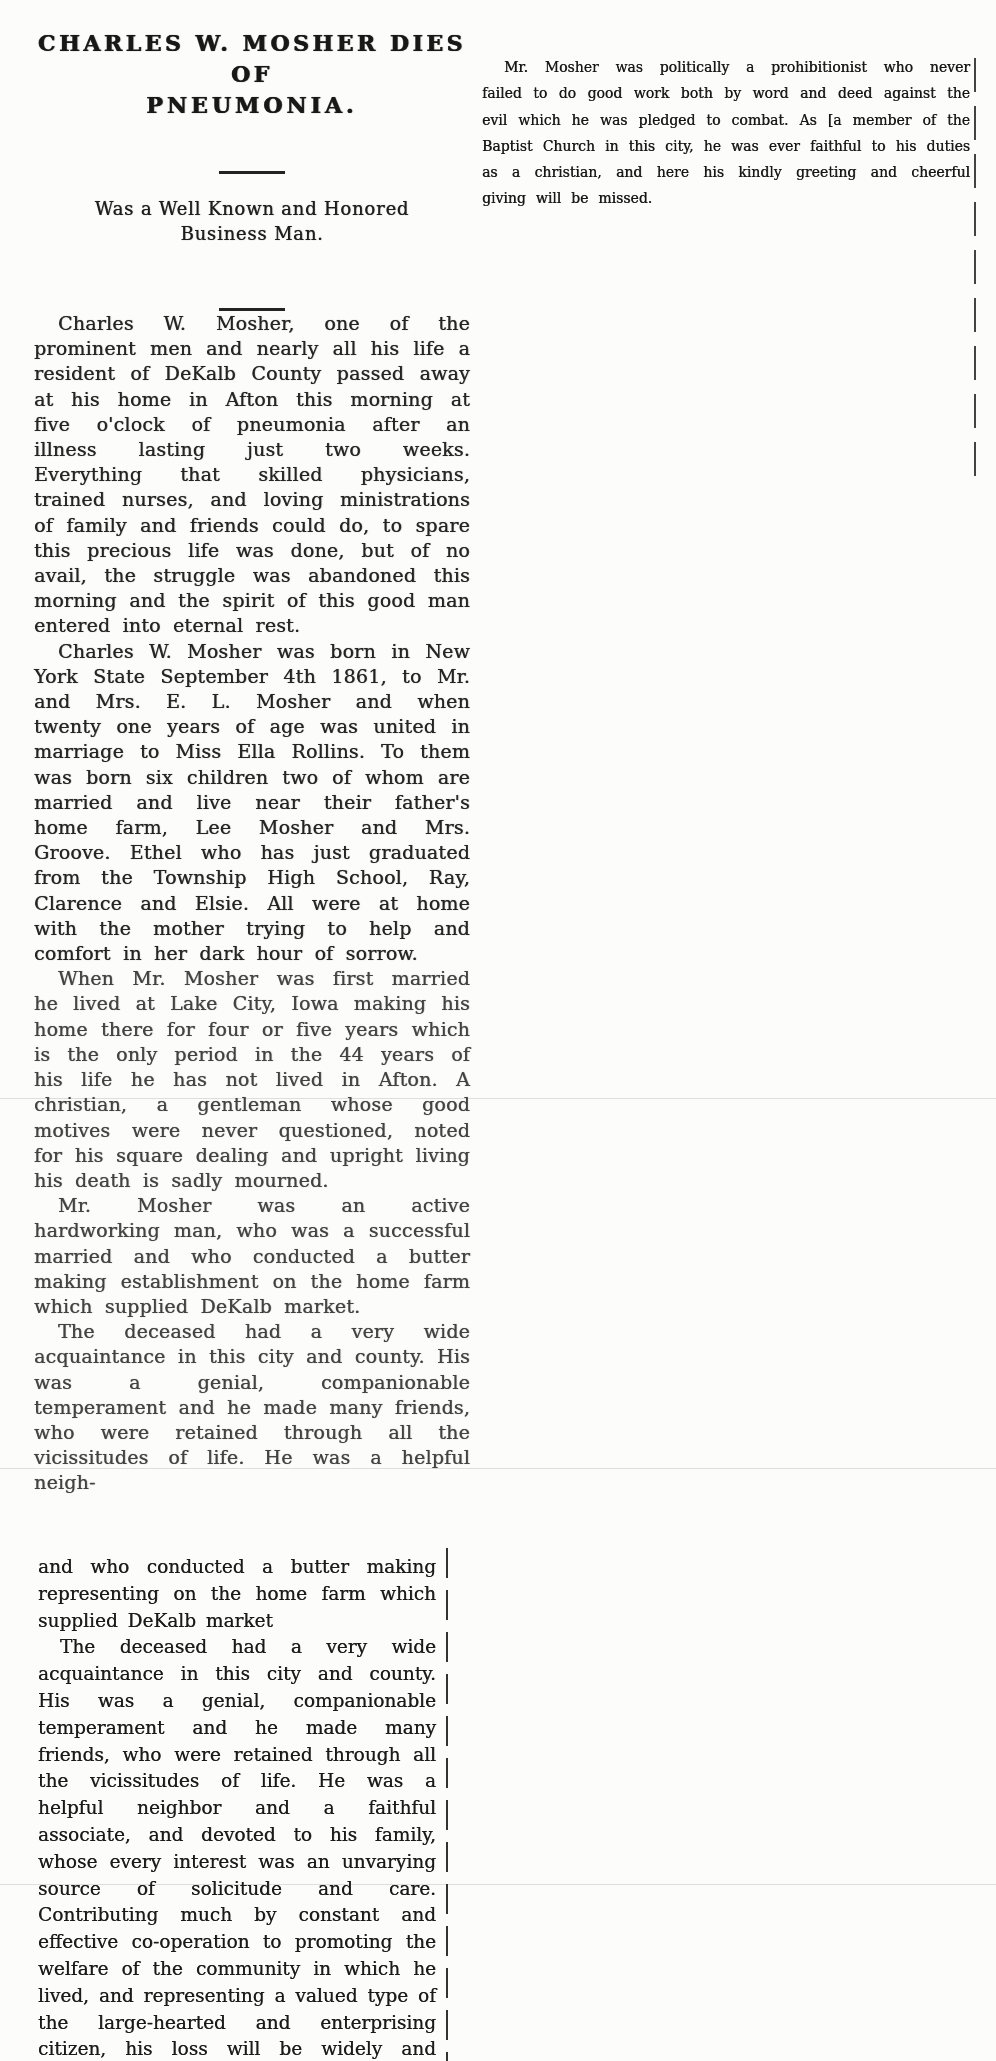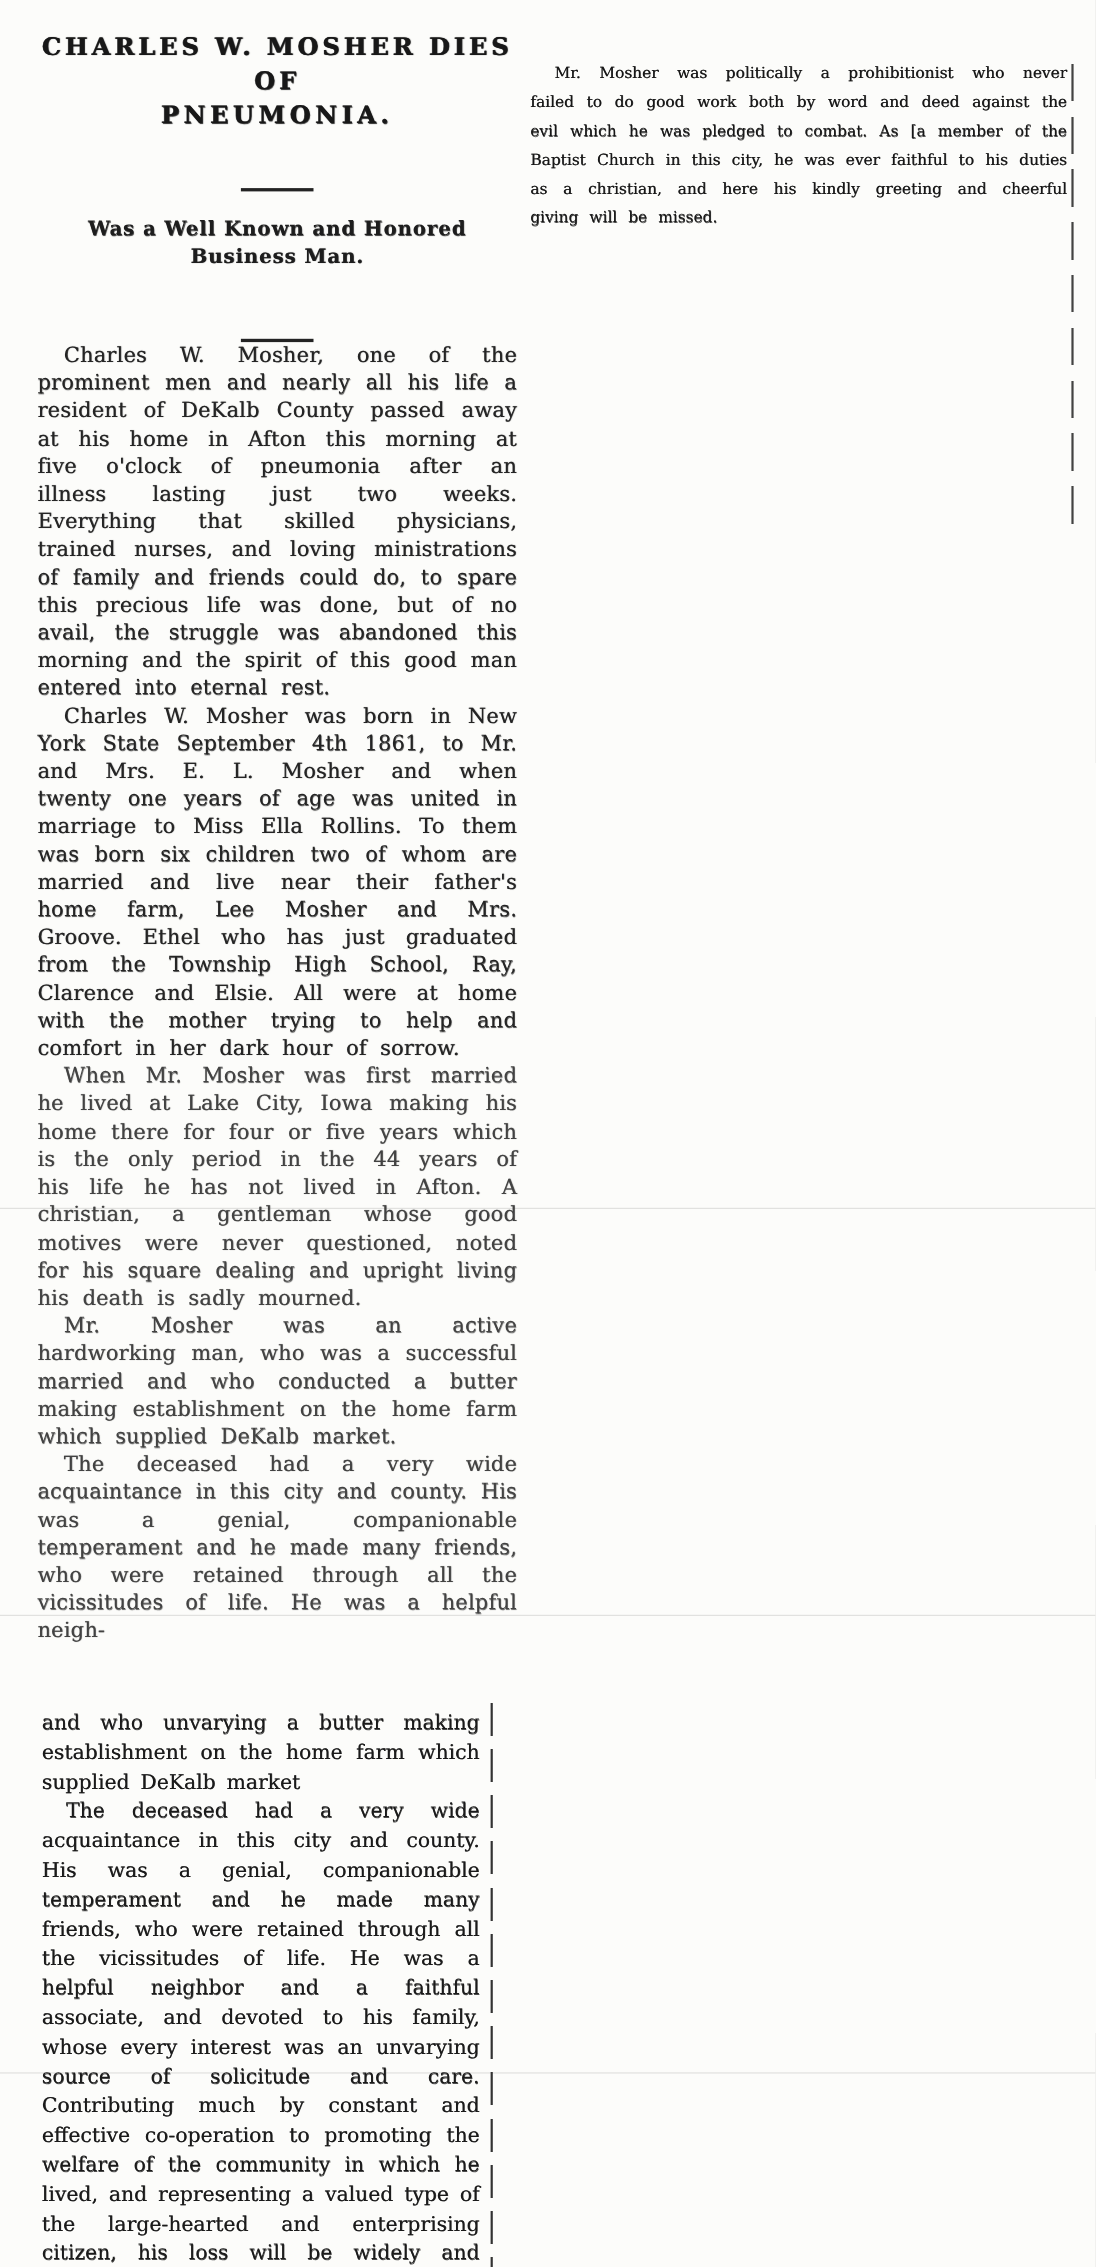--- a/index.html
+++ b/index.html
@@ -22,21 +22,21 @@
   .headline .hl2 { letter-spacing:4px; }
 
   .rule {
     width:66px; height:3px; background:#232323; margin:0 auto;
     filter:blur(0.45px);
   }
   .rule1 { margin-top:50px; }
   .rule2 { margin-top:62px; }
 
   .subhead {
-    margin-top:22px; font-weight:bold; font-size:18px; line-height:25px;
+    margin-top:22px; font-weight:normal; font-size:18px; line-height:25px;
     letter-spacing:0.8px; text-align:center; color:#1d1d1d;
     filter:blur(0.5px);
     text-shadow:0.5px 0.4px 0.7px rgba(15,15,15,0.8);
   }
 
   .upper-body {
     color:#242424;
     filter:blur(0.5px);
     text-shadow:0.45px 0.45px 0.7px rgba(35,35,35,0.8);
   }
@@ -111,21 +111,21 @@
     <div class="upper-body">
       <p>Charles W. Mosher, one of the prominent men and nearly all his life a resident of DeKalb County passed away at his home in Afton this morning at five o'clock of pneumonia after an illness lasting just two weeks. Everything that skilled physicians, trained nurses, and loving ministrations of family and friends could do, to spare this precious life was done, but of no avail, the struggle was abandoned this morning and the spirit of this good man entered into eternal rest.</p>
       <p>Charles W. Mosher was born in New York State September 4th 1861, to Mr. and Mrs. E. L. Mosher and when twenty one years of age was united in marriage to Miss Ella Rollins. To them was born six children two of whom are married and live near their father's home farm, Lee Mosher and Mrs. Groove. Ethel who has just graduated from the Township High School, Ray, Clarence and Elsie. All were at home with the mother trying to help and comfort in her dark hour of sorrow.</p>
       <p class="rough">When Mr. Mosher was first married he lived at Lake City, Iowa making his home there for four or five years which is the only period in the 44 years of his life he has not lived in Afton. A christian, a gentleman whose good motives were never questioned, noted for his square dealing and upright living his death is sadly mourned.</p>
       <p class="rough">Mr. Mosher was an active hardworking man, who was a successful married and who conducted a butter making establishment on the home farm which supplied DeKalb market.</p>
       <p class="rough">The deceased had a very wide acquaintance in this city and county. His was a genial, companionable temperament and he made many friends, who were retained through all the vicissitudes of life. He was a helpful neigh-</p>
     </div>
   </div>
 
   <div class="overlay-frag">
-    <p>and who unvarying a butter making establishment on the home farm which supplied DeKalb market</p>
+    <p>and who conducted a butter making representing on the home farm which supplied DeKalb market</p>
     <p class="indent">The deceased had a very wide acquaintance in this city and county. His was a genial, companionable temperament and he made many friends, who were retained through all the vicissitudes of life. He was a helpful neighbor and a faithful associate, and devoted to his family, whose every interest was an unvarying source of solicitude and care. Contributing much by constant and effective co-operation to promoting the welfare of the community in which he lived, and representing a valued type of the large-hearted and enterprising citizen, his loss will be widely and deep-</p>
 
     <div class="clip-edge"></div>
   </div>
 
   <div class="right-col">
     <p>Mr. Mosher was politically a prohibitionist who never failed to do good work both by word and deed against the evil which he was pledged to combat. As [a member of the Baptist Church in this city, he was ever faithful to his duties as a christian, and here his kindly greeting and cheerful giving will be missed.</p>
   </div>
 
   <div class="col-sep-line"></div>

